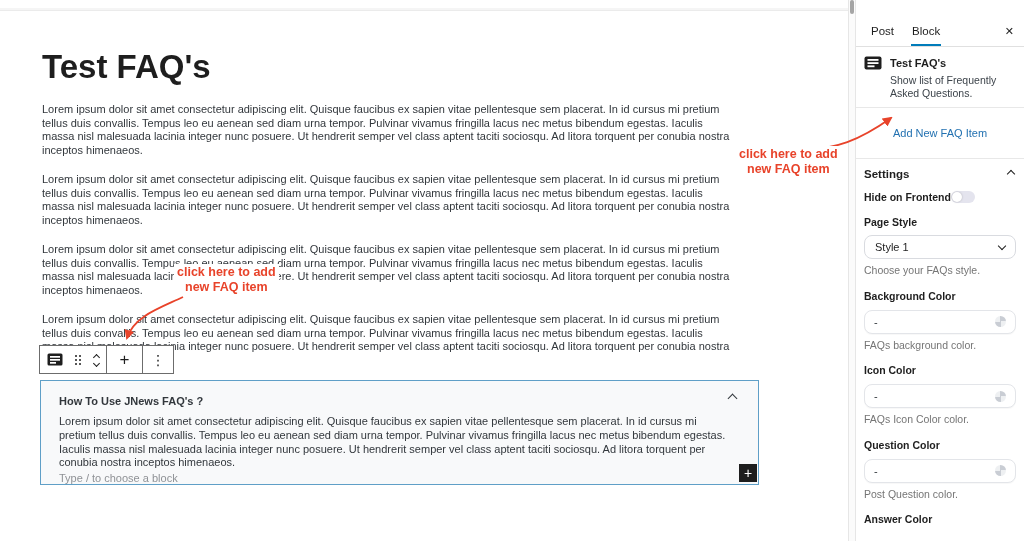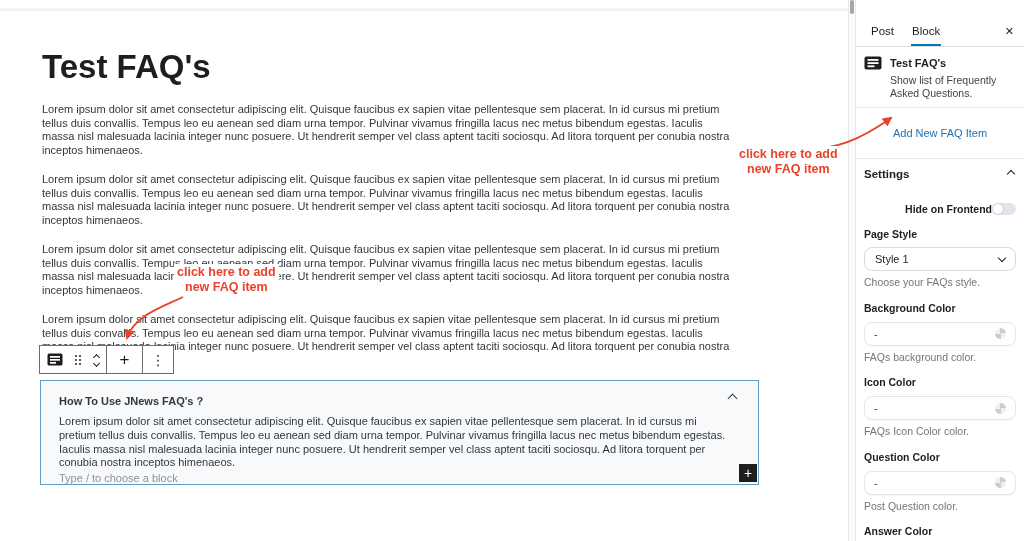--- a/index.html
+++ b/index.html
@@ -84,21 +84,21 @@
   .sb-card-desc { margin:4px 0 0 26px; font-size:10.5px; line-height:12.5px; color:#3c434a; }
 
   .sb-addnew { height:51px; display:flex; align-items:center; justify-content:center; border-bottom:1px solid #e8e8e8; }
   .sb-addnew a { color:#2271b1; font-size:11px; text-decoration:none; cursor:pointer; }
 
   .sb-panel-header { display:flex; align-items:flex-start; justify-content:space-between; padding:9px 10px 7px 8px; }
   .sb-panel-title { font-size:11.5px; font-weight:bold; }
   .sb-panel-chev { width:6px; height:6px; border-right:1.5px solid #1e1e1e; border-bottom:1.5px solid #1e1e1e; transform:rotate(-135deg); margin-top:3px; cursor:pointer; }
 
   .sb-body { padding:2px 8px 0 8px; }
-  .sb-row { display:flex; align-items:center; justify-content:flex-end; margin-top:14px; }
+  .sb-row { display:flex; align-items:center; justify-content:flex-start; margin-top:2px; }
   .sb-label { font-size:10.5px; font-weight:bold; color:#1e1e1e; }
   .sb-help { margin-top:6px; font-size:10.5px; line-height:11.5px; color:#757575; }
   .sb-section-label { margin-top:13px; font-size:10.5px; font-weight:bold; color:#1e1e1e; }
 
   .toggle { width:24px; height:12px; border-radius:7px; background:#e4e4ee; position:relative; cursor:pointer; }
   .toggle .knob { position:absolute; left:1px; top:1px; width:10px; height:10px; border-radius:50%; background:#fff; box-shadow:0 0 2px rgba(0,0,0,.25); }
 
   .sb-select {
     margin-top:7px; height:24px; border:1px solid #d9dbe0; border-radius:8px; background:#fff;
     display:flex; align-items:center; justify-content:space-between; padding:0 10px; cursor:pointer;

